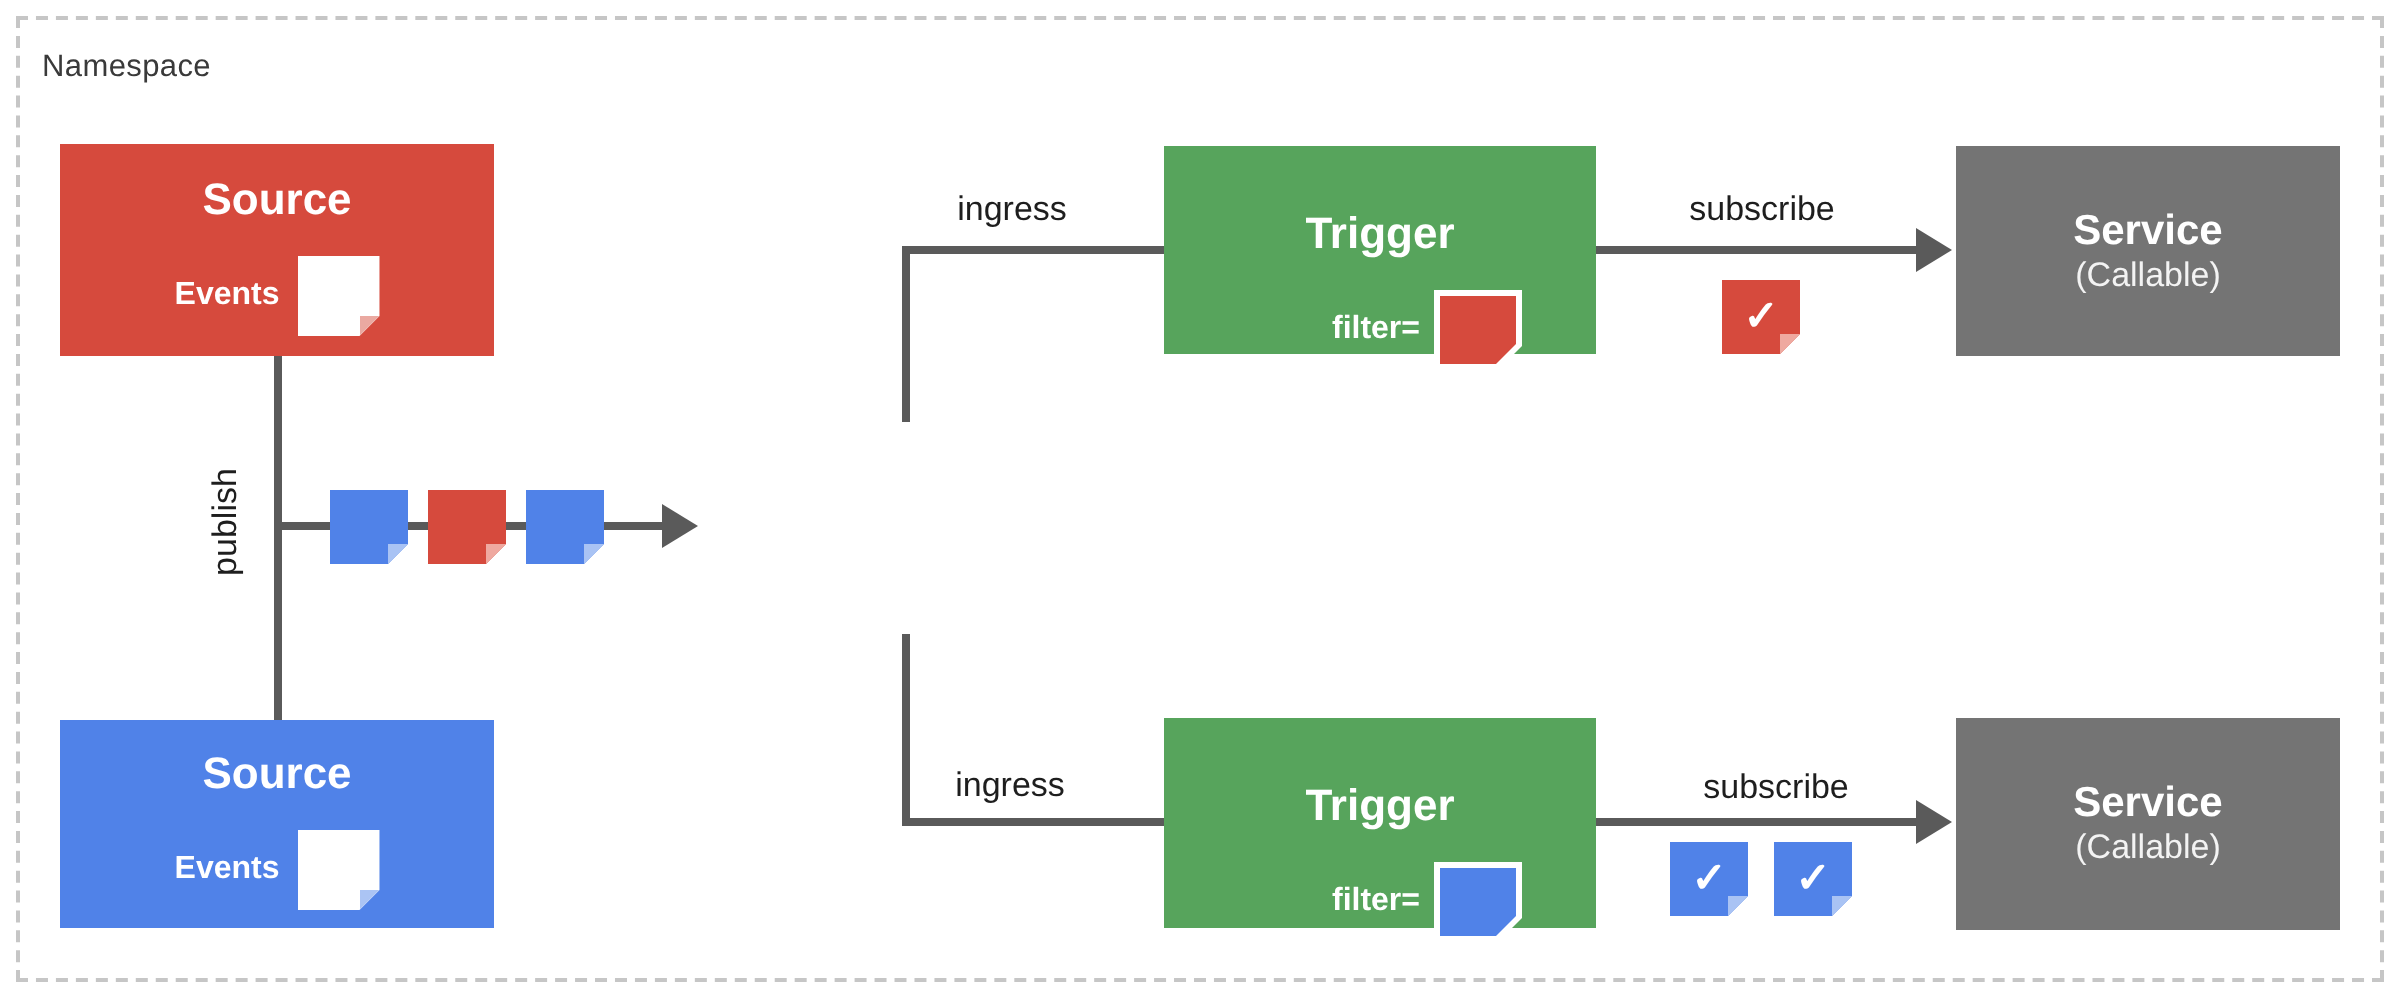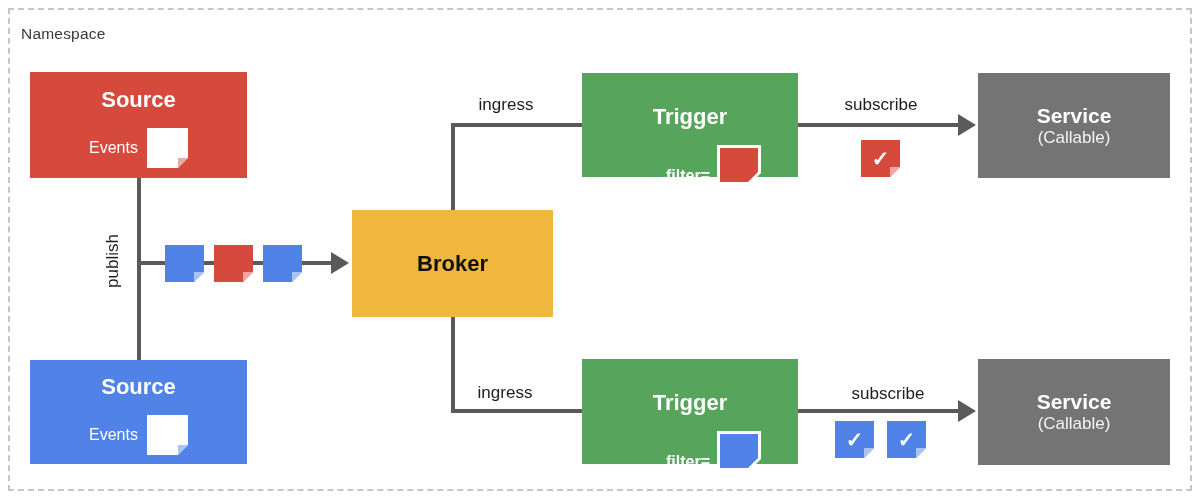--- a/index.html
+++ b/index.html
@@ -17,33 +17,33 @@
   }
 
   
   .box { position:absolute; display:flex; flex-direction:column; align-items:center; z-index:3; }
   .box-title { font-size:22px; font-weight:700; color:#ffffff; line-height:24px; }
 
   .source { background:var(--red); }
   .source.src-top    { left:30px;  top:72px;  width:217px; height:106px; padding-top:16px; box-sizing:border-box; }
   .source.src-bottom { left:30px;  top:360px; width:217px; height:104px; padding-top:15px; box-sizing:border-box; background:var(--blue); }
   .events-row { display:flex; align-items:center; gap:9px; margin-top:16px; }
-  .events-label { font-size:16px; font-weight:400; color:#ffffff; }
+  .events-label { font-size:16px; font-weight:700; color:#ffffff; }
   .ev-icon { width:41px; height:40px; }
 
   .broker {
     left:352px; top:210px; width:201px; height:107px;
     background:var(--yellow); justify-content:center;
   }
   .broker .box-title { color:#111111; }
 
   .trigger { background:var(--green); box-sizing:border-box; padding-top:32px; }
   .trigger.trg-top    { left:582px; top:73px;  width:216px; height:104px; }
   .trigger.trg-bottom { left:582px; top:359px; width:216px; height:105px; }
-  .filter-row { display:flex; align-items:flex-end; gap:7px; margin-top:16px;margin-left:47px; }
+  .filter-row { display:flex; align-items:center; gap:7px; margin-top:16px;margin-left:47px; }
   .filter-label { font-size:16px; font-weight:700; color:#ffffff; }
 
   .service { background:var(--gray); justify-content:center; }
   .service.svc-top    { left:978px; top:73px;  width:192px; height:105px; }
   .service.svc-bottom { left:978px; top:359px; width:192px; height:106px; }
   .service .box-title { font-size:21px; line-height:23px; }
   .svc-subtitle { font-size:17px; color:#f3f3f3; line-height:21px; }
 
   
   .line { position:absolute; background:var(--line); z-index:1; }
@@ -168,23 +168,20 @@
   </div>
 
   <div class="box source src-bottom">
     <div class="box-title">Source</div>
     <div class="events-row">
       <span class="events-label">Events</span>
       <span class="note white on-blue ev-icon"></span>
     </div>
   </div>
 
-  <div class="box broker">
-    <div class="box-title">Broker</div>
-  </div>
 
   <div class="box trigger trg-top">
     <div class="box-title">Trigger</div>
     <div class="filter-row">
       <span class="filter-label">filter=</span>
       <span class="note-b">
           <span class="inner red-fill"></span>
         </span>
     </div>
   </div>

